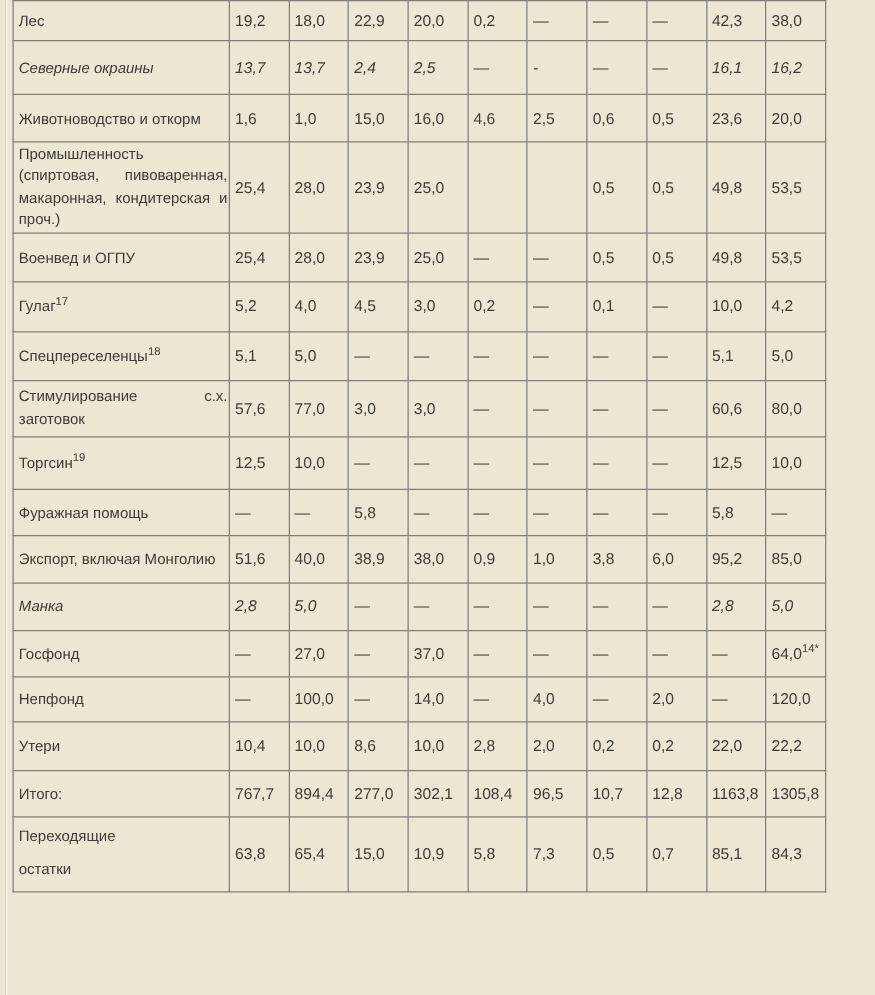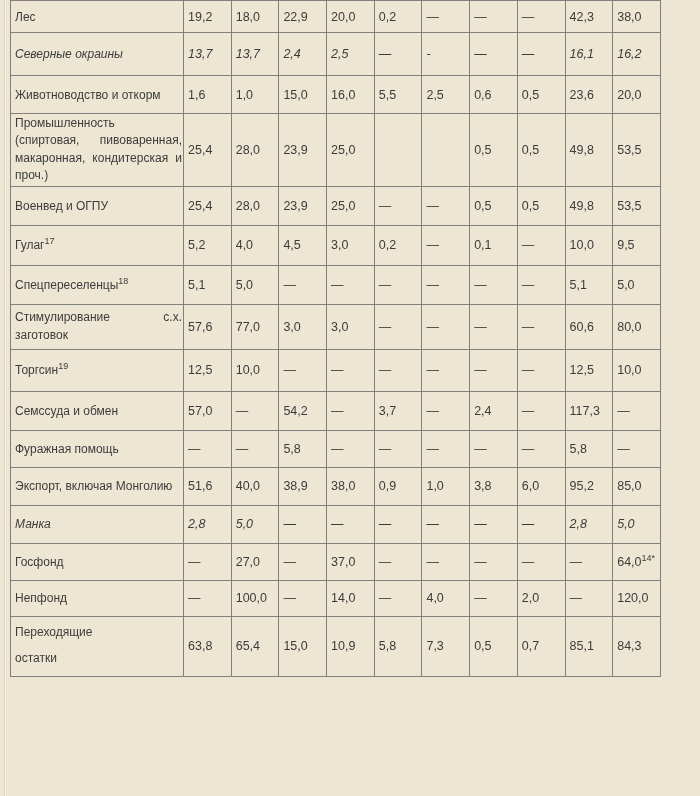--- a/index.html
+++ b/index.html
@@ -78,21 +78,21 @@
           <td class="num">—</td>
           <td class="num">16,1</td>
           <td class="num">16,2</td>
         </tr>
         <tr style="height: 38px;">
           <td class="label">Животноводство и откорм</td>
           <td class="num">1,6</td>
           <td class="num">1,0</td>
           <td class="num">15,0</td>
           <td class="num">16,0</td>
-          <td class="num">5,5</td>
+          <td class="num">4,6</td>
           <td class="num">2,5</td>
           <td class="num">0,6</td>
           <td class="num">0,5</td>
           <td class="num">23,6</td>
           <td class="num">20,0</td>
         </tr>
         <tr style="height: 63px;">
           <td class="label justify">Промышленность (спиртовая, пивоваренная, макаронная, кондитерская и проч.)</td>
           <td class="num">25,4</td>
           <td class="num">28,0</td>
@@ -122,21 +122,21 @@
           <td class="label">Гулаг<sup>17</sup></td>
           <td class="num">5,2</td>
           <td class="num">4,0</td>
           <td class="num">4,5</td>
           <td class="num">3,0</td>
           <td class="num">0,2</td>
           <td class="num">—</td>
           <td class="num">0,1</td>
           <td class="num">—</td>
           <td class="num">10,0</td>
-          <td class="num">9,5</td>
+          <td class="num">4,2</td>
         </tr>
         <tr style="height: 39px;">
           <td class="label">Спецпереселенцы<sup>18</sup></td>
           <td class="num">5,1</td>
           <td class="num">5,0</td>
           <td class="num">—</td>
           <td class="num">—</td>
           <td class="num">—</td>
           <td class="num">—</td>
           <td class="num">—</td>
@@ -162,33 +162,20 @@
           <td class="num">12,5</td>
           <td class="num">10,0</td>
           <td class="num">—</td>
           <td class="num">—</td>
           <td class="num">—</td>
           <td class="num">—</td>
           <td class="num">—</td>
           <td class="num">—</td>
           <td class="num">12,5</td>
           <td class="num">10,0</td>
-        </tr>
-        <tr style="height: 39px;">
-          <td class="label">Семссуда и обмен</td>
-          <td class="num">57,0</td>
-          <td class="num">—</td>
-          <td class="num">54,2</td>
-          <td class="num">—</td>
-          <td class="num">3,7</td>
-          <td class="num">—</td>
-          <td class="num">2,4</td>
-          <td class="num">—</td>
-          <td class="num">117,3</td>
-          <td class="num">—</td>
         </tr>
         <tr style="height: 37px;">
           <td class="label">Фуражная помощь</td>
           <td class="num">—</td>
           <td class="num">—</td>
           <td class="num">5,8</td>
           <td class="num">—</td>
           <td class="num">—</td>
           <td class="num">—</td>
           <td class="num">—</td>
@@ -241,20 +228,46 @@
           <td class="num">100,0</td>
           <td class="num">—</td>
           <td class="num">14,0</td>
           <td class="num">—</td>
           <td class="num">4,0</td>
           <td class="num">—</td>
           <td class="num">2,0</td>
           <td class="num">—</td>
           <td class="num">120,0</td>
         </tr>
+        <tr style="height: 39px;">
+          <td class="label">Утери</td>
+          <td class="num">10,4</td>
+          <td class="num">10,0</td>
+          <td class="num">8,6</td>
+          <td class="num">10,0</td>
+          <td class="num">2,8</td>
+          <td class="num">2,0</td>
+          <td class="num">0,2</td>
+          <td class="num">0,2</td>
+          <td class="num">22,0</td>
+          <td class="num">22,2</td>
+        </tr>
+        <tr style="height: 37px;">
+          <td class="label">Итого:</td>
+          <td class="num">767,7</td>
+          <td class="num">894,4</td>
+          <td class="num">277,0</td>
+          <td class="num">302,1</td>
+          <td class="num">108,4</td>
+          <td class="num">96,5</td>
+          <td class="num">10,7</td>
+          <td class="num">12,8</td>
+          <td class="num">1163,8</td>
+          <td class="num">1305,8</td>
+        </tr>
         <tr style="height: 60px; padding-left: 36px;">
           <td class="label spaced">Переходящие
 остатки</td>
           <td class="num">63,8</td>
           <td class="num">65,4</td>
           <td class="num">15,0</td>
           <td class="num">10,9</td>
           <td class="num">5,8</td>
           <td class="num">7,3</td>
           <td class="num">0,5</td>

